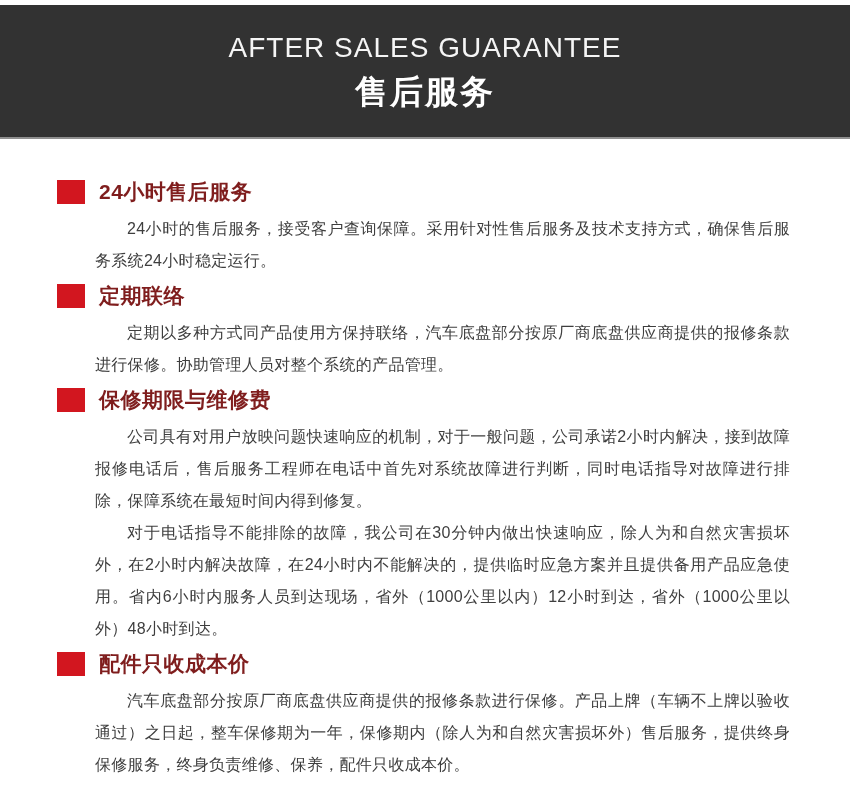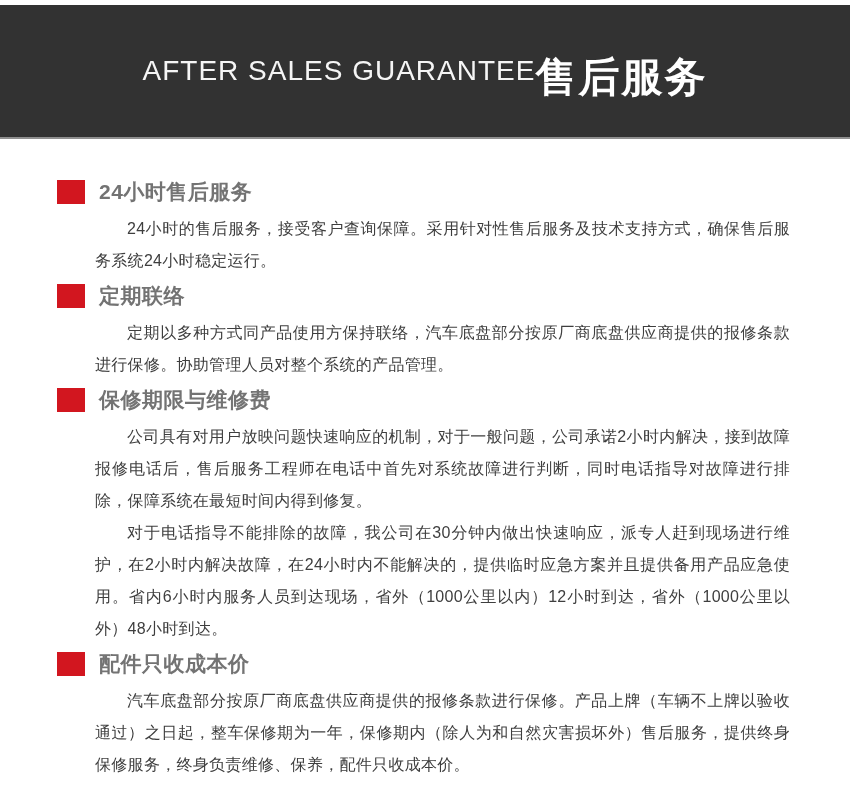--- a/index.html
+++ b/index.html
@@ -12,34 +12,34 @@
   }
   .page { width: 850px; }
 
   
   .header {
     margin-top: 5px;
     height: 134px;
     background: var(--header-bg, #323232);
     border-bottom: 2px solid #8f8f8f;
     display: flex;
-    flex-direction: row;
+    flex-direction: column;
     align-items: center;
     justify-content: center;
   }
   .header-en {
     color: #f5f5f5;
     font-size: 28px;
     letter-spacing: 1px;
     line-height: 1;
     font-weight: 400;
   }
   .header-zh {
     color: #ffffff;
-    font-size: 41px;
+    font-size: 33px;
     font-weight: bold;
     letter-spacing: 2px;
     line-height: 1;
     margin-top: 13px;
   }
 
   
   .content { padding: 36px 60px 0 57px; }
   .section { margin-bottom: 2px; }
   .sec-head {
@@ -52,21 +52,21 @@
     width: 28px;
     height: 24px;
     background: var(--accent, #d2161f);
     margin-right: 14px;
     flex: none;
   }
   .sec-title {
     margin: 0;
     font-size: 21px;
     font-weight: bold;
-    color: #737373;
+    color: #7f1d1d;
     letter-spacing: 0.5px;
   }
   .sec-body { margin-left: 38px; }
   .para {
     margin: 0;
     font-size: 16px;
     line-height: 32px;
     color: var(--body-text, #3e3e3e);
     text-indent: 2em;
     text-align: justify;
@@ -105,21 +105,21 @@
       </div>
     </section>
 
     <section class="section">
       <div class="sec-head">
         <span class="bullet"></span>
         <h2 class="sec-title">保修期限与维修费</h2>
       </div>
       <div class="sec-body">
         <p class="para">公司具有对用户放映问题快速响应的机制，对于一般问题，公司承诺2小时内解决，接到故障报修电话后，售后服务工程师在电话中首先对系统故障进行判断，同时电话指导对故障进行排除，保障系统在最短时间内得到修复。</p>
-        <p class="para">对于电话指导不能排除的故障，我公司在30分钟内做出快速响应，派专人赶到现场进行维护，在2小时内解决故障，在24小时内不能解决的，提供临时应急方案并且提供备用产品应急使用。省内6小时内服务人员到达现场，省外（1000公里以内）12小时到达，省外（1000公里以外）48小时到达。</p>
+        <p class="para">对于电话指导不能排除的故障，我公司在30分钟内做出快速响应，除人为和自然灾害损坏外，在2小时内解决故障，在24小时内不能解决的，提供临时应急方案并且提供备用产品应急使用。省内6小时内服务人员到达现场，省外（1000公里以内）12小时到达，省外（1000公里以外）48小时到达。</p>
       </div>
     </section>
 
     <section class="section">
       <div class="sec-head">
         <span class="bullet"></span>
         <h2 class="sec-title">配件只收成本价</h2>
       </div>
       <div class="sec-body">
         <p class="para">汽车底盘部分按原厂商底盘供应商提供的报修条款进行保修。产品上牌（车辆不上牌以验收通过）之日起，整车保修期为一年，保修期内（除人为和自然灾害损坏外）售后服务，提供终身保修服务，终身负责维修、保养，配件只收成本价。</p>

